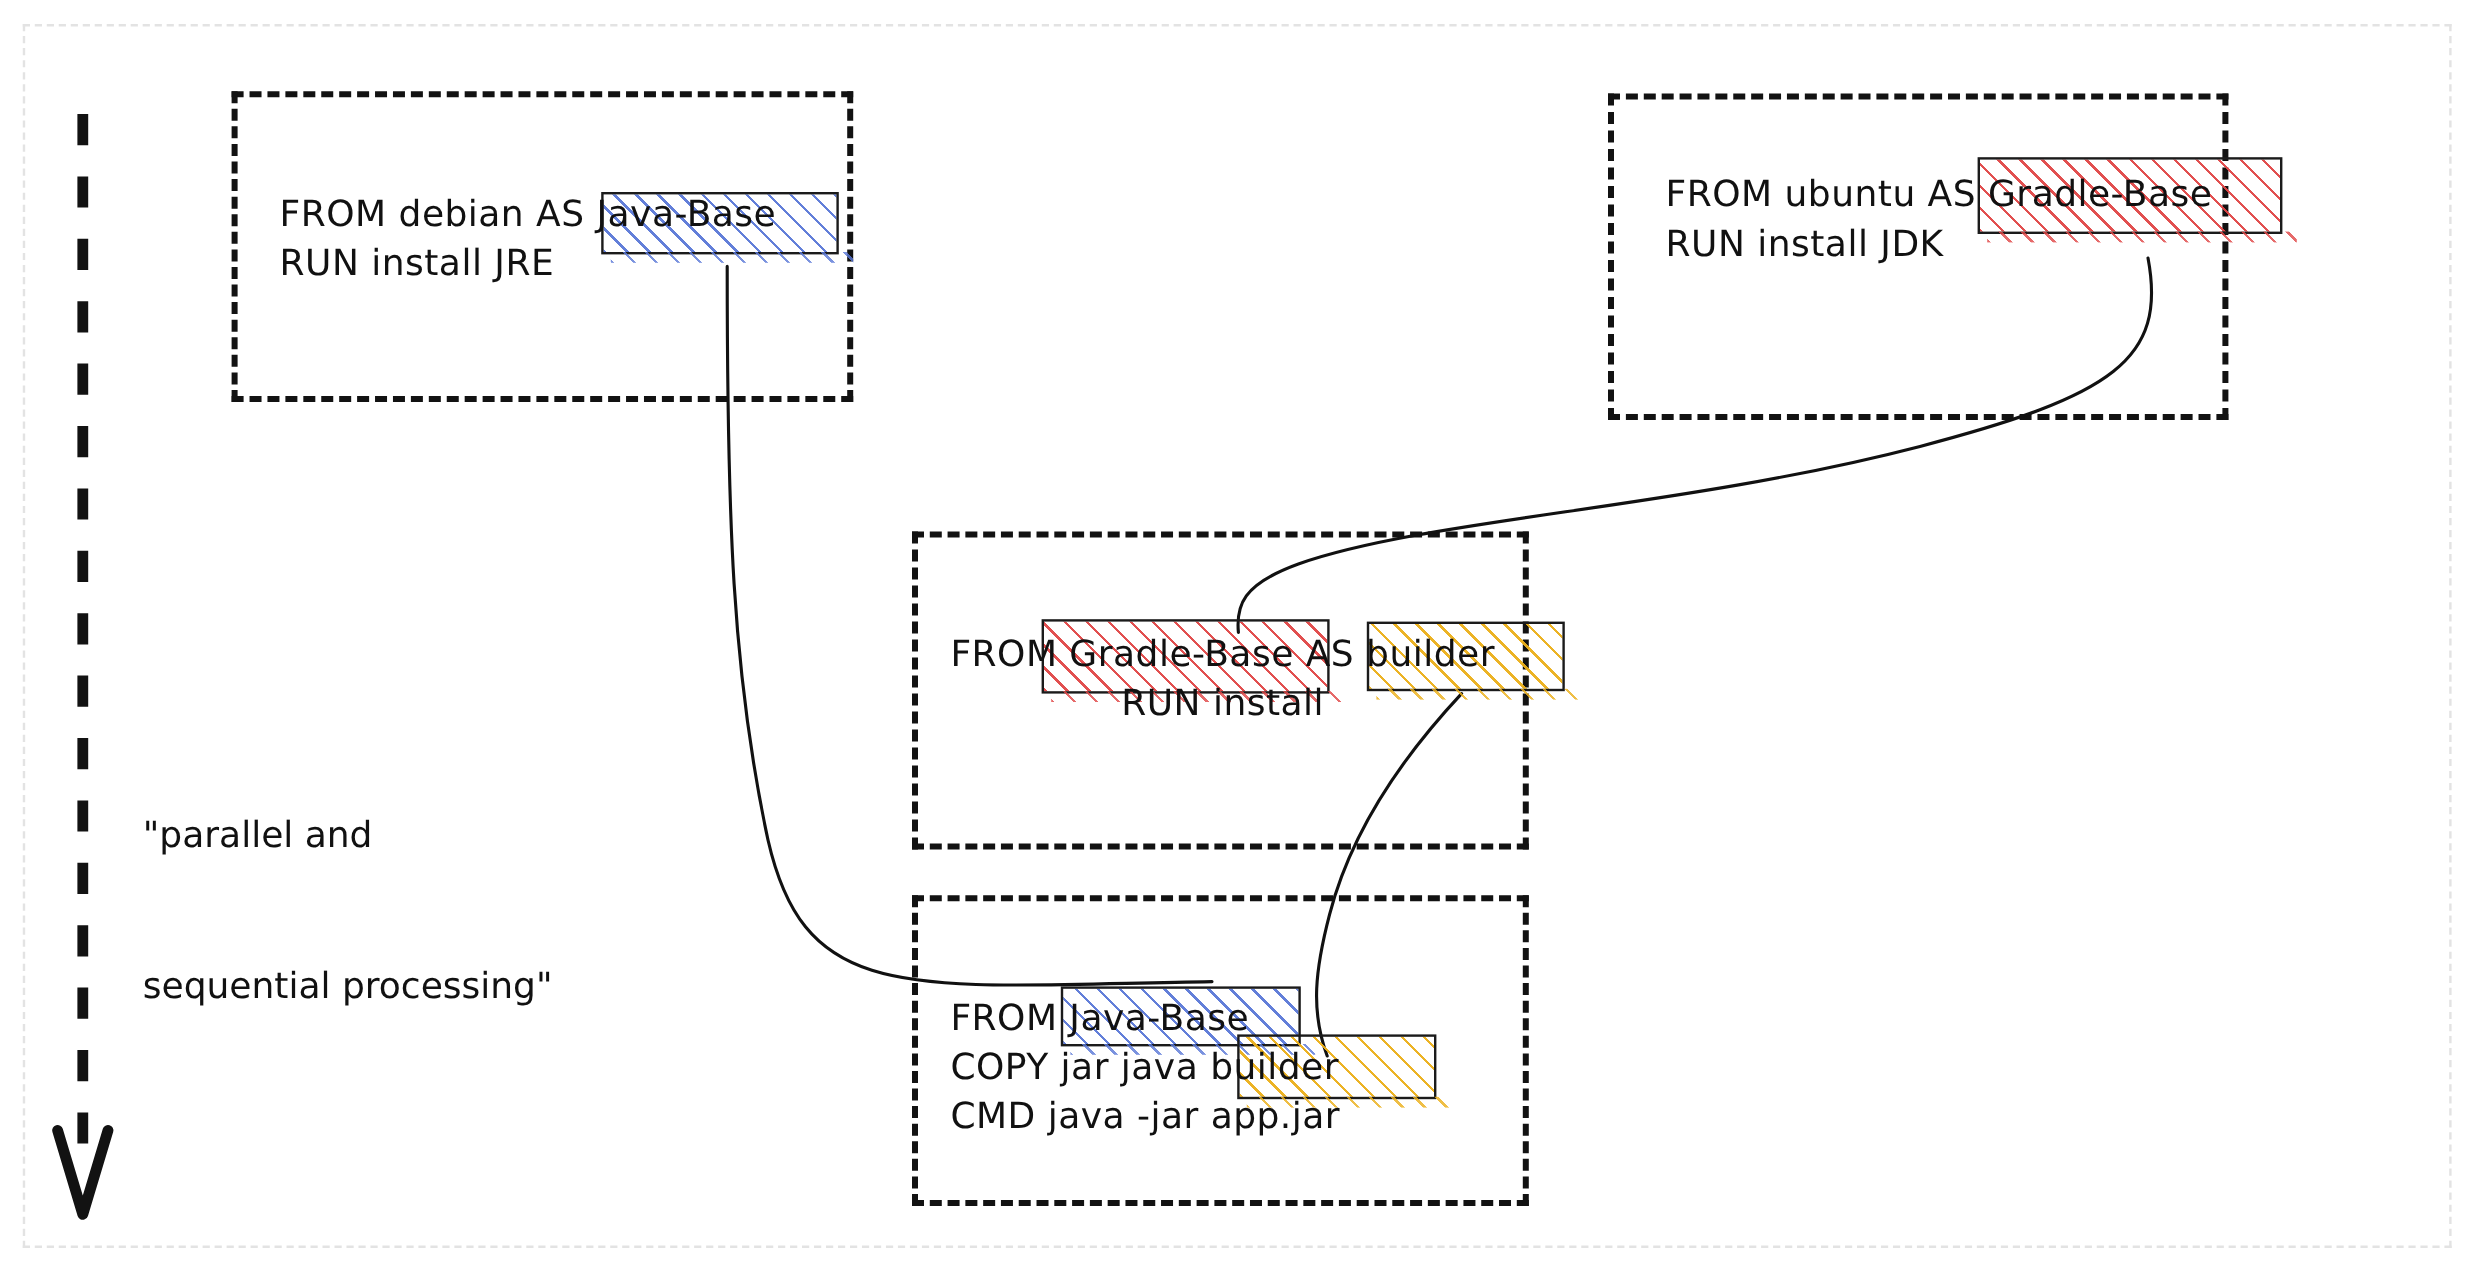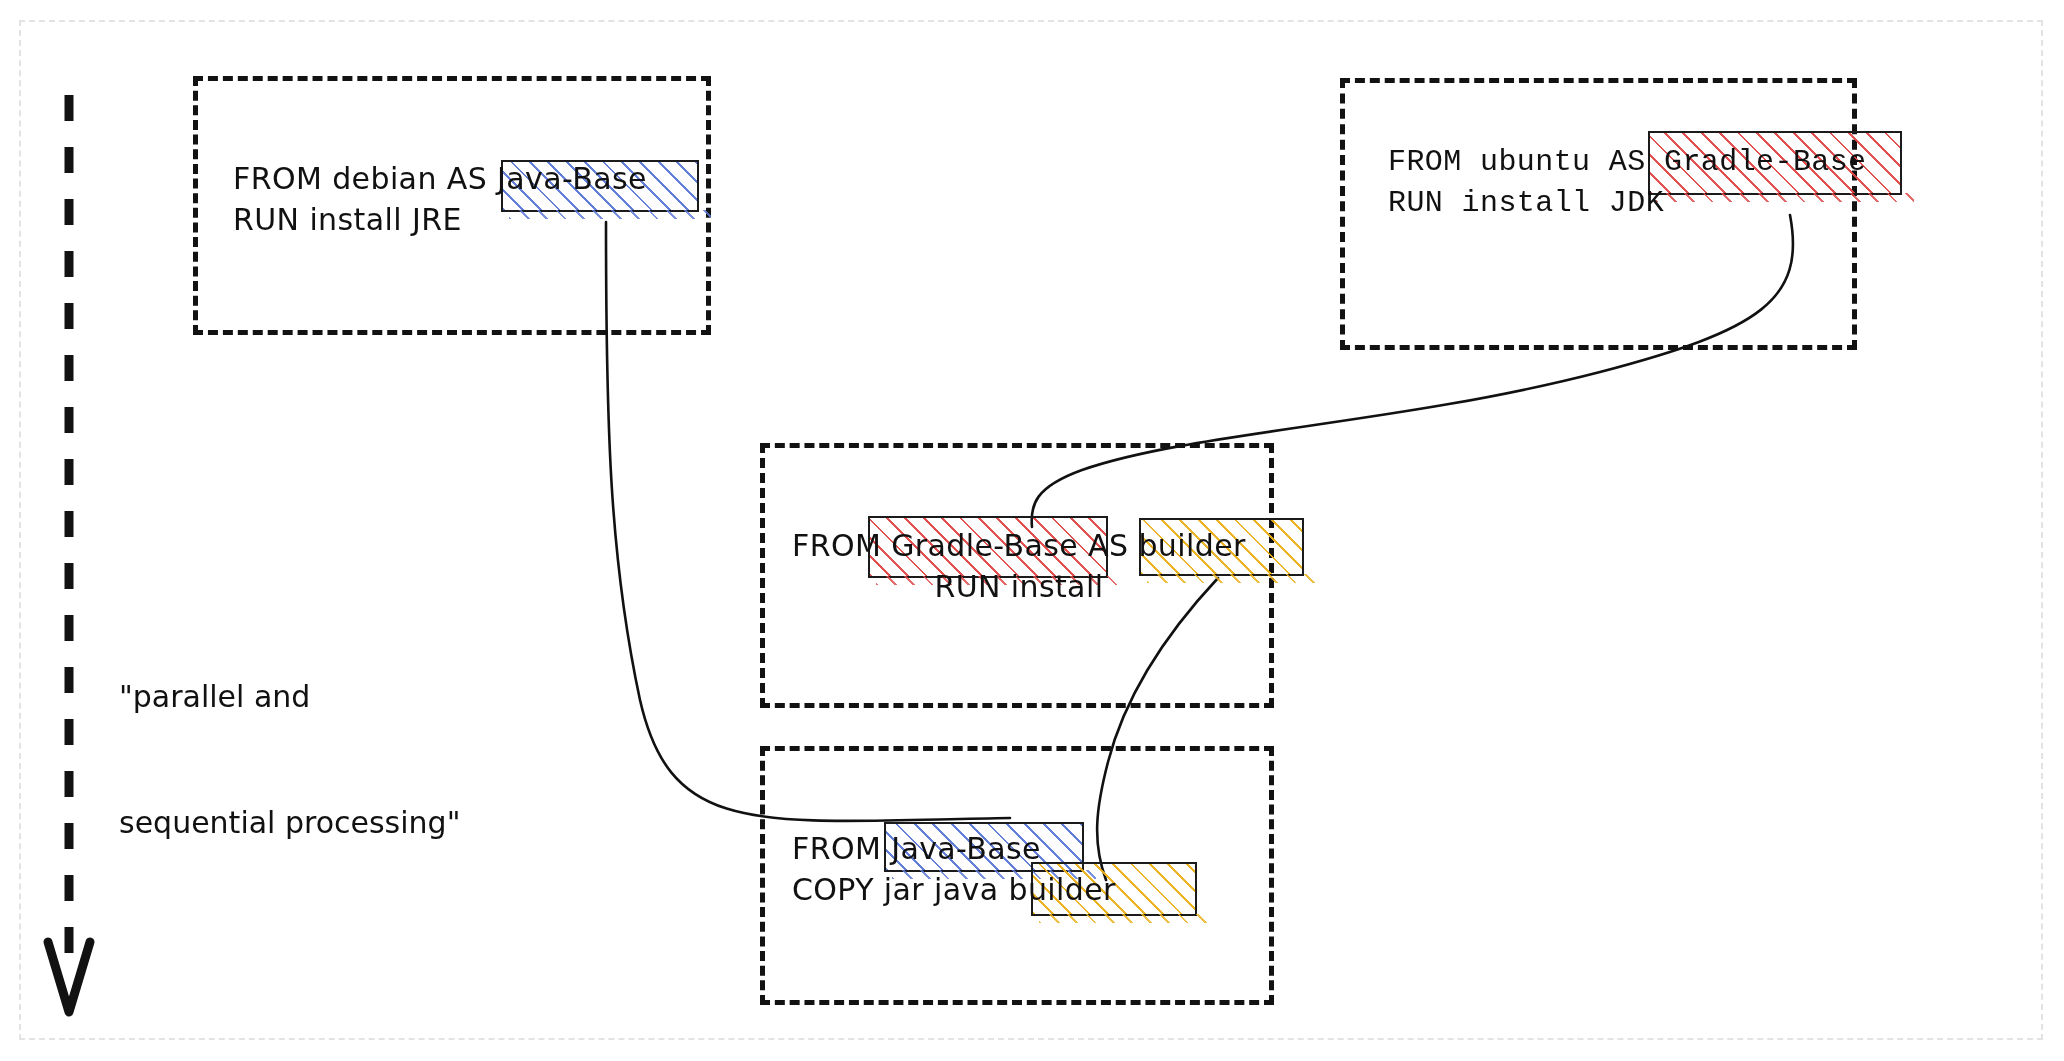--- a/index.html
+++ b/index.html
@@ -107,21 +107,21 @@
   <div class="code" style="left:233px;top:158px;">
     <span class="ln"><span>FROM debian AS</span>
       <span class="tok">Java-Base</span></span>
     <span class="ln"><span>RUN install JRE</span></span>
   </div>
 
   <div class="stage-box" style="left:1340px;top:78px;width:517px;height:272px;"></div>
 
   <div class="hl red" style="left:1648px;top:131px;width:254px;height:64px;"></div>
 
-  <div class="code" style="left:1388px;top:142px;font-family:Liberation Mono, monospace;">
+  <div class="code" style="left:1388px;top:142px;">
     <span class="ln"><span>FROM ubuntu AS</span>
       <span class="tok">Gradle-Base</span></span>
     <span class="ln"><span>RUN install JDK</span></span>
   </div>
 
   <div class="stage-box" style="left:760px;top:443px;width:514px;height:265px;"></div>
 
   <div class="hl red" style="left:868px;top:516px;width:240px;height:62px;"></div>
   <div class="hl yellow" style="left:1139px;top:518px;width:165px;height:58px;"></div>
 
@@ -136,20 +136,21 @@
   <div class="stage-box" style="left:760px;top:746px;width:514px;height:259px;"></div>
 
   <div class="hl blue" style="left:884px;top:822px;width:200px;height:50px;"></div>
   <div class="hl yellow" style="left:1031px;top:862px;width:166px;height:54px;"></div>
 
   <div class="code" style="left:792px;top:828px;">
     <span class="ln"><span>FROM</span>
       <span class="tok">Java-Base</span></span>
     <span class="ln"><span>COPY jar java</span>
       <span class="tok">builder</span></span>
+    <span class="ln"><span>CMD java -jar app.jar</span></span>
   </div>
 
   <div class="note" style="left:119px;top:592px;">
     <span style="display:block;">"parallel and</span>
     <span style="display:block;">sequential processing"</span>
   </div>
 
 </div>
 
 </body></html>

